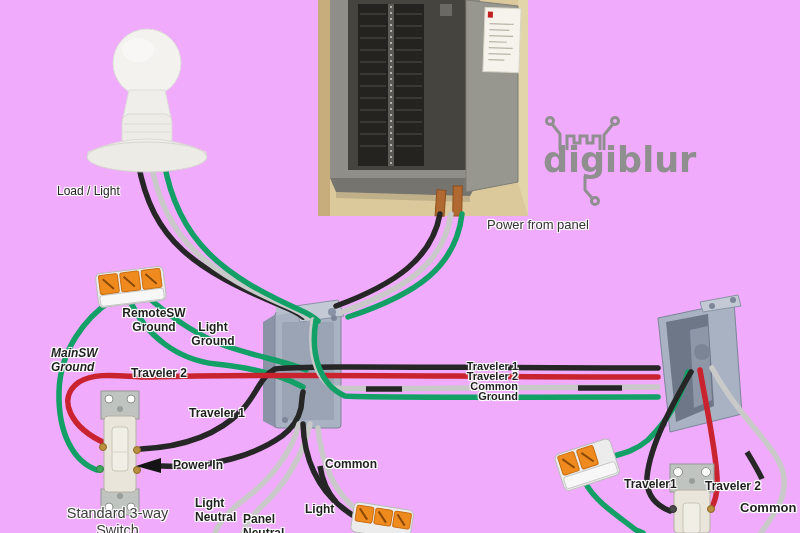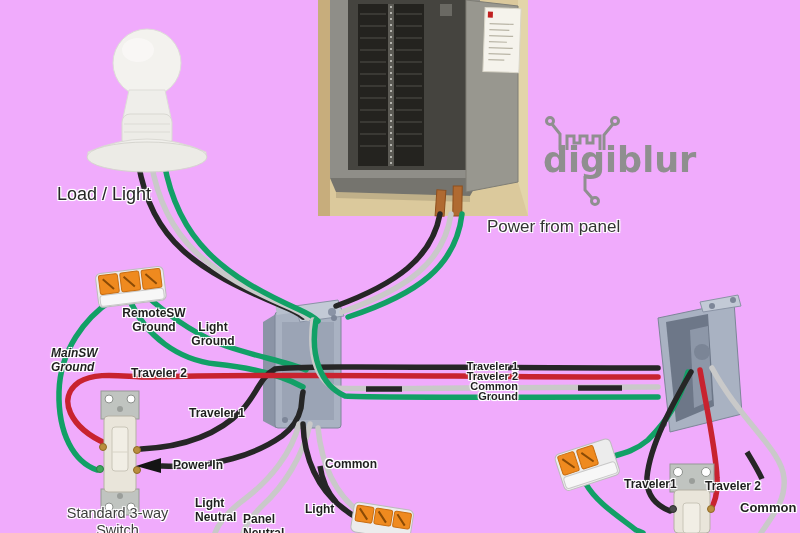--- a/index.html
+++ b/index.html
@@ -186,23 +186,23 @@
     <circle cx="692" cy="481" r="3" fill="#9a9e9a"></circle>
     <rect x="674" y="490" width="36" height="43" rx="4" fill="#e9e5da" stroke="#b5b1a4"></rect>
     <rect x="683" y="503" width="17" height="30" rx="3" fill="#f1eee5" stroke="#c9c5b8"></rect>
     <circle cx="673" cy="509" r="3.5" fill="#4a4a4a" stroke="#2e2e2e"></circle>
     <circle cx="711" cy="509" r="3.5" fill="#b98e3e" stroke="#8f6a25"></circle>
   </g>
 
   <polygon points="136,466 161,458 161,473" fill="#141414"></polygon>
 </svg>
 
-<div class="lbl caption" style="left:57px;top:184px;font-size:18px;color:#262626;">Load / Light</div>
-
-<div class="lbl caption" style="left:487px;top:217px;font-size:17px;color:#333;">Power from panel</div>
+<div class="lbl caption" style="left:57px;top:184px;font-size:12px;color:#262626;">Load / Light</div>
+
+<div class="lbl caption" style="left:487px;top:217px;font-size:13px;color:#333;">Power from panel</div>
 
 <div class="lbl" style="left:118px;top:306px;width:72px;text-align:center;">RemoteSW
 Ground</div>
 
 <div class="lbl" style="left:180px;top:320px;width:66px;text-align:center;">Light
 Ground</div>
 
 <div class="lbl" style="left:51px;top:346px;width:62px;font-style:italic;">MainSW
 Ground</div>
 

